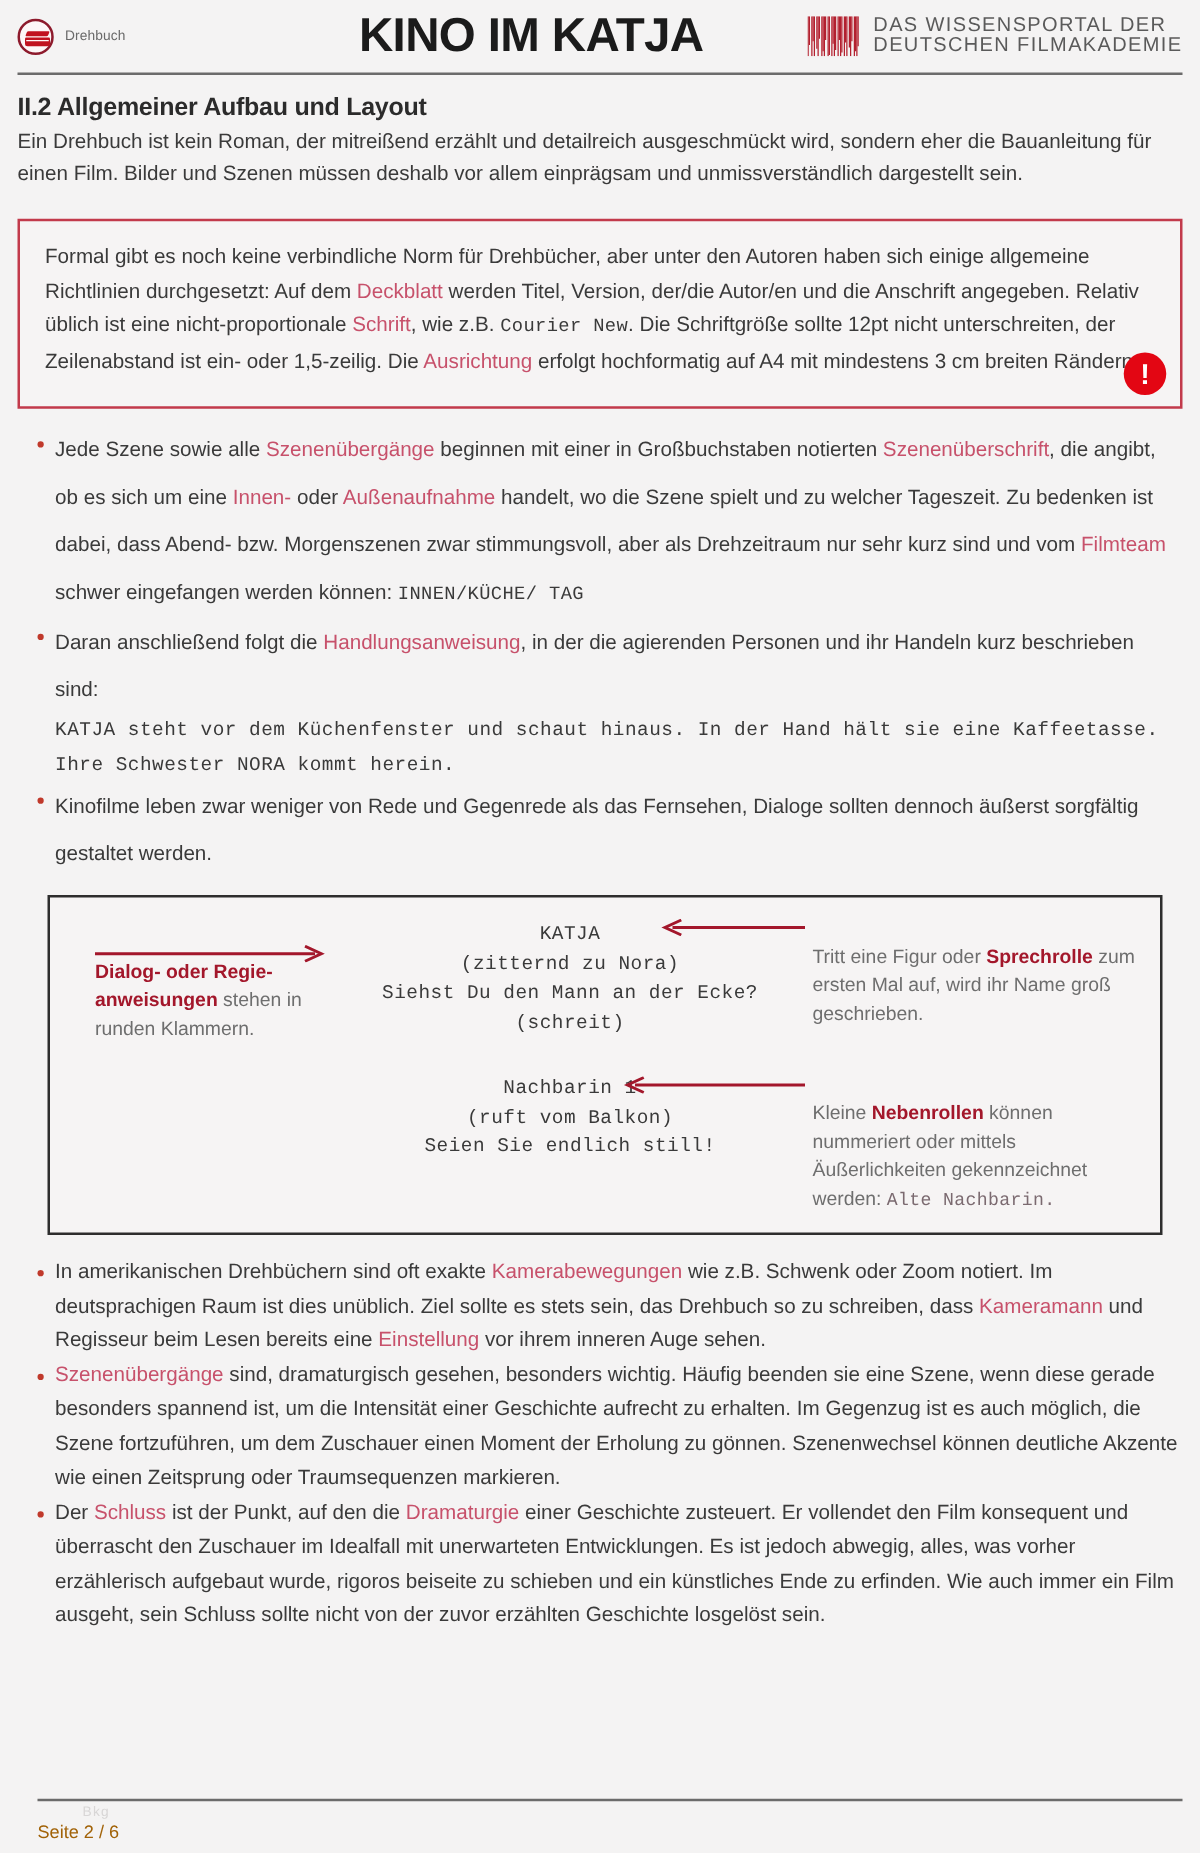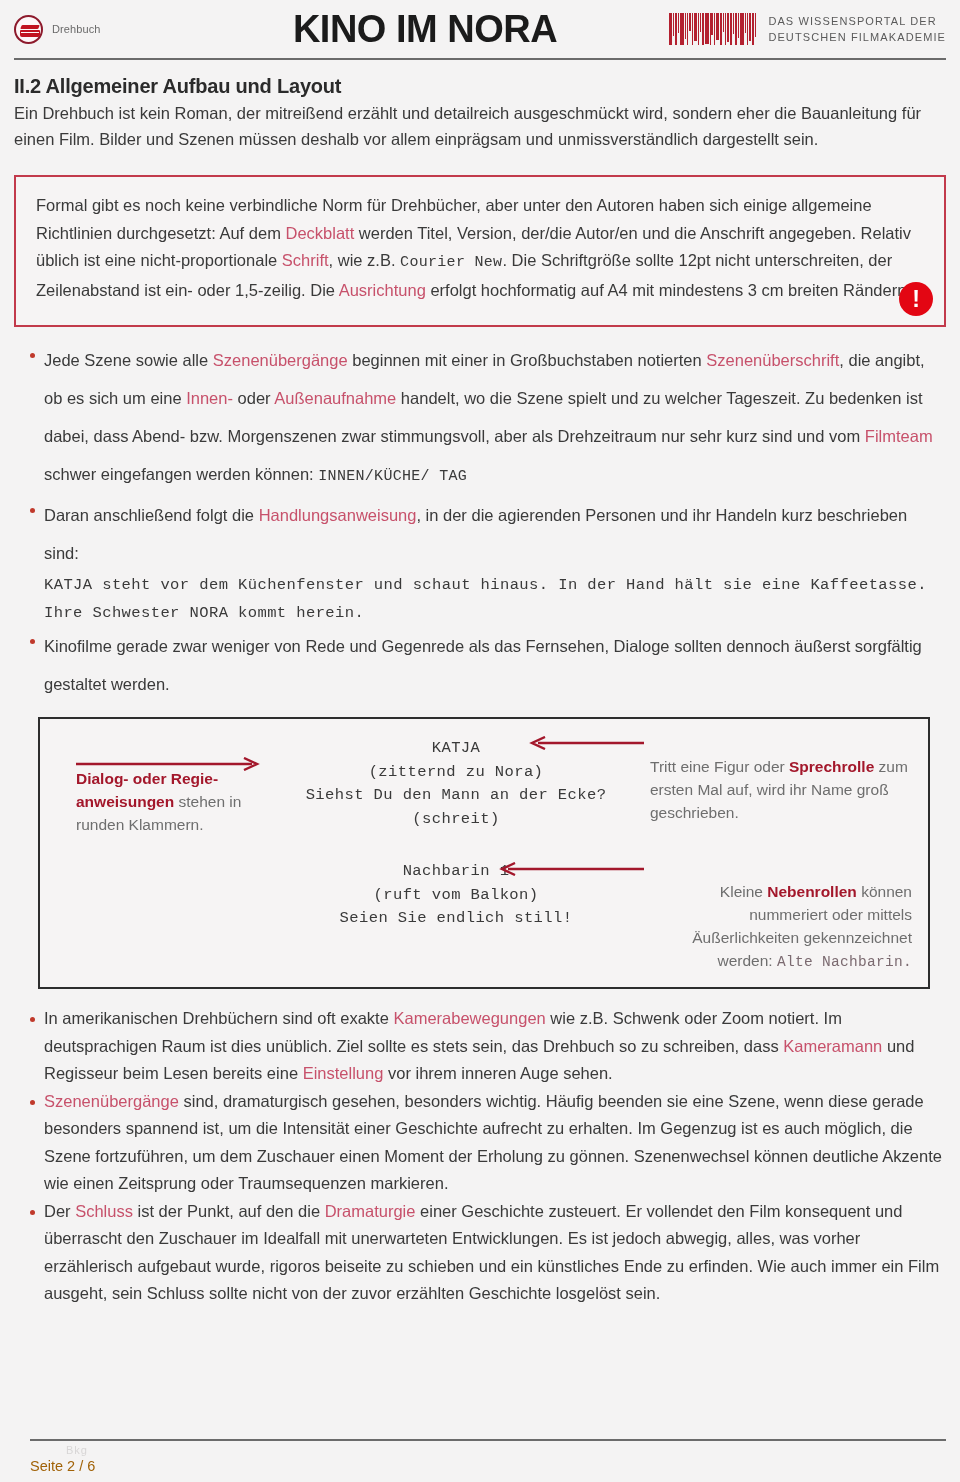--- a/index.html
+++ b/index.html
@@ -87,21 +87,21 @@
     align-items: stretch;
     gap: 0;
     overflow: hidden;
   }
   .barcode i {
     display: block;
     background: #b3202f;
     margin-right: 1px;
   }
   .hdr-brand {
-    font-size: 11px;
+    font-size: 16px;
     line-height: 16px;
     color: #5a5a5a;
     letter-spacing: 1.1px;
     white-space: nowrap;
   }
   .hdr-rule {
     height: 2px;
     background: #6b6b6b;
     margin: 0 14px;
   }
@@ -251,21 +251,21 @@
     width: 118px; height: 14px;
   }
   .arrow-left-2 {
     position: absolute;
     left: -148px; top: 2px;
     width: 148px; height: 14px;
   }
   .ex-row2 { margin-top: 24px; }
   .ex-row2 .ex-left { width: 212px; }
   .ex-row2 .ex-center { padding-top: 0; }
-  .ex-row2 .ex-right { padding-top: 20px; text-align: right; }
+  .ex-row2 .ex-right { padding-top: 20px; }
   .mono-inline {
     font-family: "Liberation Mono", "DejaVu Sans Mono", monospace;
     font-size: 14.5px;
     color: #7b6a70;
     letter-spacing: .3px;
   }
 
   ul.blist2 {
     list-style: none;
     margin: 16px 0 0 0;
@@ -329,21 +329,21 @@
 
 <div class="header">
   <div class="hdr-left">
     <div class="logo-circle">
       <span class="clap-top"></span>
       <span class="clap-body"></span>
       <span class="clap-line"></span>
     </div>
     <span class="hdr-label">Drehbuch</span>
   </div>
-  <div class="hdr-title">KINO IM NORA</div>
+  <div class="hdr-title">KINO IM KATJA</div>
   <div class="hdr-right">
     <div class="barcode" id="barcode">
         <i style="width: 3px; height: 100%; align-self: flex-start;"></i>
         <i style="width: 1px; height: 72%; align-self: flex-start;"></i>
         <i style="width: 2px; height: 100%; align-self: flex-start;"></i>
         <i style="width: 1px; height: 64%; align-self: flex-start;"></i>
         <i style="width: 4px; height: 100%; align-self: flex-start;"></i>
         <i style="width: 1px; height: 80%; align-self: flex-start;"></i>
         <i style="width: 2px; height: 100%; align-self: flex-start;"></i>
         <i style="width: 2px; height: 56%; align-self: flex-start;"></i>
@@ -389,21 +389,21 @@
     <p><span>Formal gibt es noch keine verbindliche Norm für Drehbücher, aber unter den Autoren haben sich einige allgemeine Richtlinien durchgesetzt: Auf dem </span><span class="kw">Deckblatt</span><span> werden Titel, Version, der/die Autor/en und die Anschrift angegeben. Relativ üblich ist eine nicht-proportionale </span><span class="kw">Schrift</span><span>, wie z.B. </span><span class="mono">Courier New</span><span>. Die Schriftgröße sollte 12pt nicht unterschreiten, der Zeilenabstand ist ein- oder 1,5-zeilig. Die </span><span class="kw">Ausrichtung</span><span> erfolgt hochformatig auf A4 mit mindestens 3 cm breiten Rändern.</span></p>
     <div class="badge-warn">!</div>
   </div>
 
   <ul class="blist">
     <li><span>Jede Szene sowie alle </span><span class="kw">Szenenübergänge</span><span> beginnen mit einer in Großbuchstaben notierten </span><span class="kw">Szenenüberschrift</span><span>, die angibt, ob es sich um eine </span><span class="kw">Innen-</span><span> oder </span><span class="kw">Außenaufnahme</span><span> handelt, wo die Szene spielt und zu welcher Tageszeit. Zu bedenken ist dabei, dass Abend- bzw. Morgenszenen zwar stimmungsvoll, aber als Drehzeitraum nur sehr kurz sind und vom </span><span class="kw">Filmteam</span><span> schwer eingefangen werden können: </span><span class="mono">INNEN/KÜCHE/ TAG</span></li>
     <li><span>Daran anschließend folgt die </span><span class="kw">Handlungsanweisung</span><span>, in der die agierenden Personen und ihr Handeln kurz beschrieben sind:</span></li>
   </ul>
   <div class="script-block">KATJA steht vor dem Küchenfenster und schaut hinaus. In der Hand hält sie eine Kaffeetasse. Ihre Schwester NORA kommt herein.</div>
   <ul class="blist" style="margin-top:0">
-    <li>Kinofilme gerade zwar weniger von Rede und Gegenrede als das Fernsehen, Dialoge sollten dennoch äußerst sorgfältig gestaltet werden.</li>
+    <li>Kinofilme leben zwar weniger von Rede und Gegenrede als das Fernsehen, Dialoge sollten dennoch äußerst sorgfältig gestaltet werden.</li>
   </ul>
 
   <div class="example-box">
     <div class="ex-row">
       <div class="ex-left">
         <svg class="arrow-right" viewBox="0 0 186 14">
           <line x1="0" y1="7" x2="176" y2="7" stroke="#a3172b" stroke-width="2.4"></line>
           <polyline points="168,1 181,7 168,13" fill="none" stroke="#a3172b" stroke-width="2.4"></polyline>
         </svg>
         <div class="note-text"><b>Dialog- oder Regie-anweisungen</b><span> stehen in runden Klammern.</span></div>

